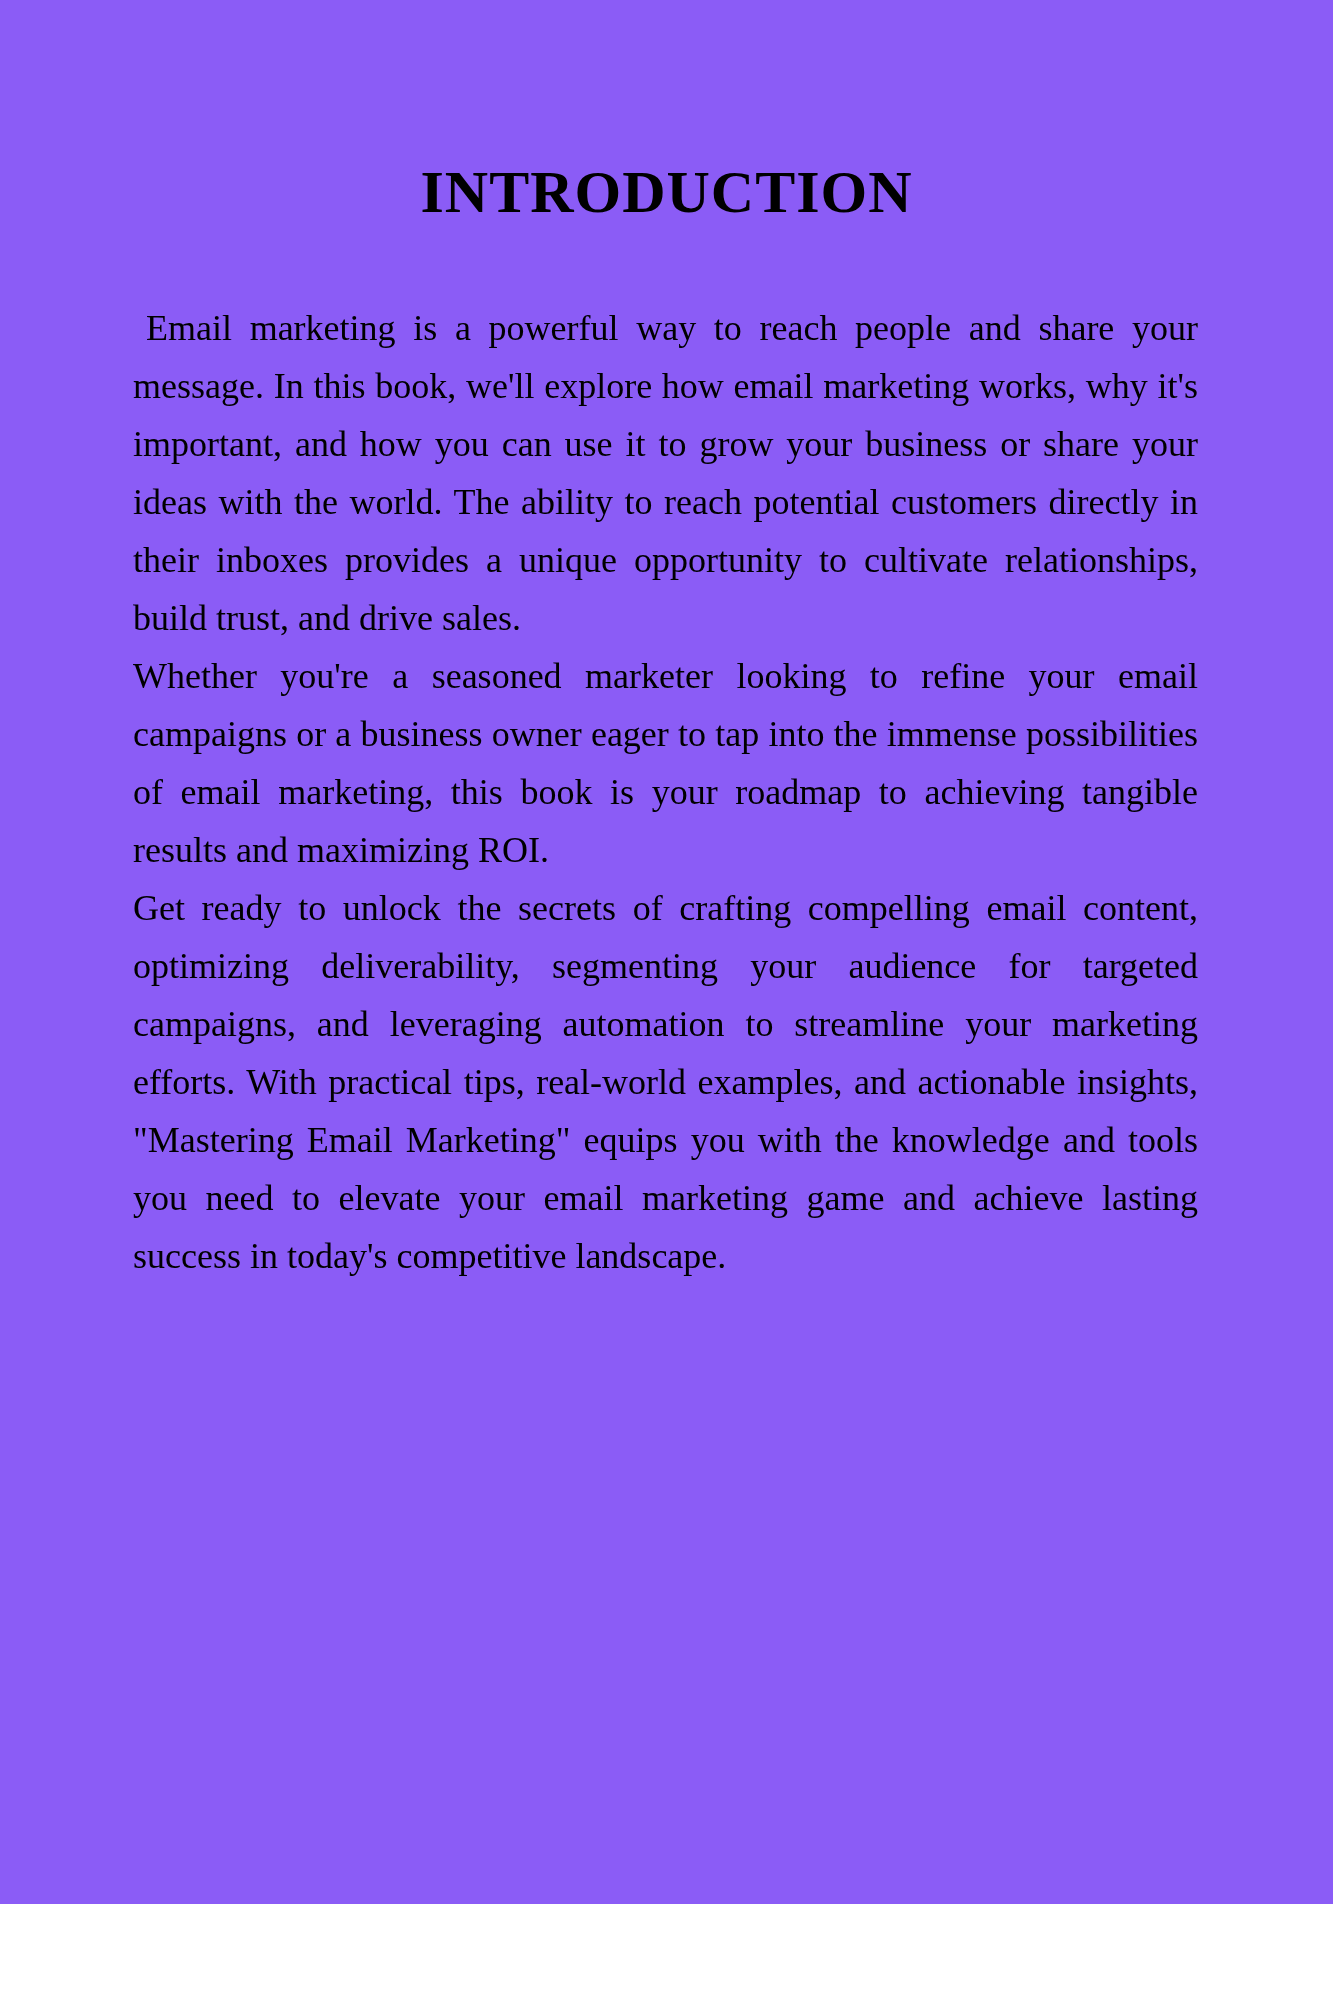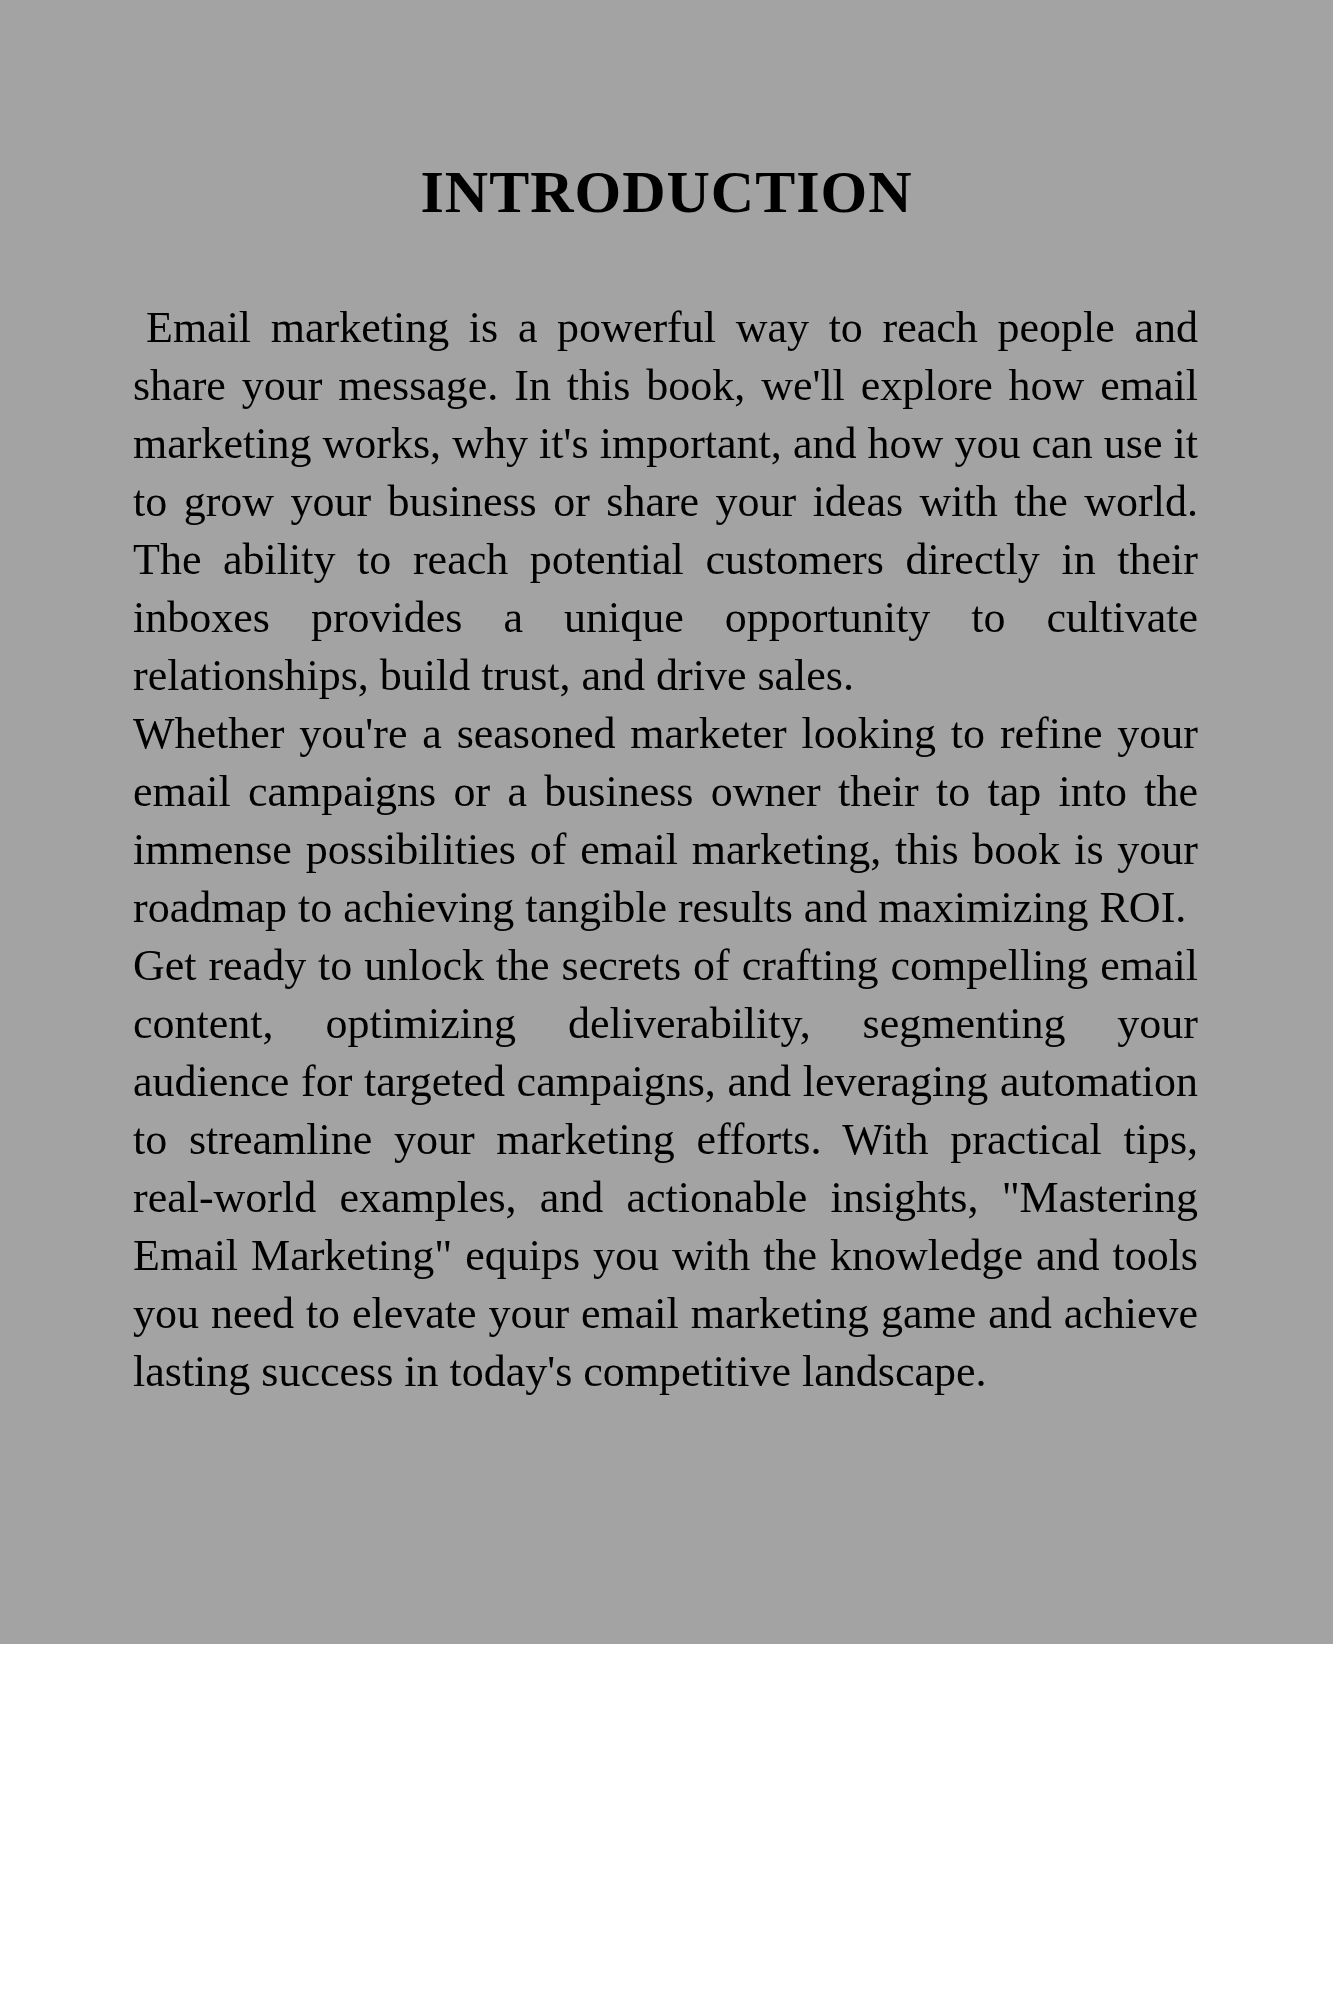--- a/index.html
+++ b/index.html
@@ -3,22 +3,22 @@
 <meta charset="utf-8">
 <style>
   html, body {
     margin: 0;
     padding: 0;
     background: #ffffff;
   }
   .page {
     position: relative;
     width: 1333px;
-    height: 1644px;
-    background: #a3a3a3;
+    height: 1904px;
+    background: #8b5cf6;
     color: #000000;
     overflow: hidden;
     box-sizing: border-box;
   }
   .page-title {
     margin: 162px 0 0 0;
     padding: 0;
     font-family: "Liberation Serif", "DejaVu Serif", serif;
     font-weight: bold;
     font-size: 60px;
@@ -28,33 +28,33 @@
     letter-spacing: 1px;
   }
   .body-text {
     margin-top: 77px;
     padding: 0 135px 0 133px;
   }
   .para {
     margin: 0;
     padding: 0;
     font-family: "Liberation Serif", "DejaVu Serif", serif;
-    font-size: 44px;
+    font-size: 36px;
     line-height: 58px;
     color: #000000;
     text-align: justify;
   }
   .para-first {
     text-indent: 13px;
   }
 </style>
 </head>
 <body>
 
 <div class="page">
   <h1 class="page-title">INTRODUCTION</h1>
 
   <div class="body-text">
     <p class="para para-first">Email marketing is a powerful way to reach people and share your message. In this book, we'll explore how email marketing works, why it's important, and how you can use it to grow your business or share your ideas with the world. The ability to reach potential customers directly in their inboxes provides a unique opportunity to cultivate relationships, build trust, and drive sales.</p>
-    <p class="para">Whether you're a seasoned marketer looking to refine your email campaigns or a business owner their to tap into the immense possibilities of email marketing, this book is your roadmap to achieving tangible results and maximizing ROI.</p>
+    <p class="para">Whether you're a seasoned marketer looking to refine your email campaigns or a business owner eager to tap into the immense possibilities of email marketing, this book is your roadmap to achieving tangible results and maximizing ROI.</p>
     <p class="para">Get ready to unlock the secrets of crafting compelling email content, optimizing deliverability, segmenting your audience for targeted campaigns, and leveraging automation to streamline your marketing efforts. With practical tips, real-world examples, and actionable insights, "Mastering Email Marketing" equips you with the knowledge and tools you need to elevate your email marketing game and achieve lasting success in today's competitive landscape.</p>
   </div>
 </div>
 
 </body></html>

